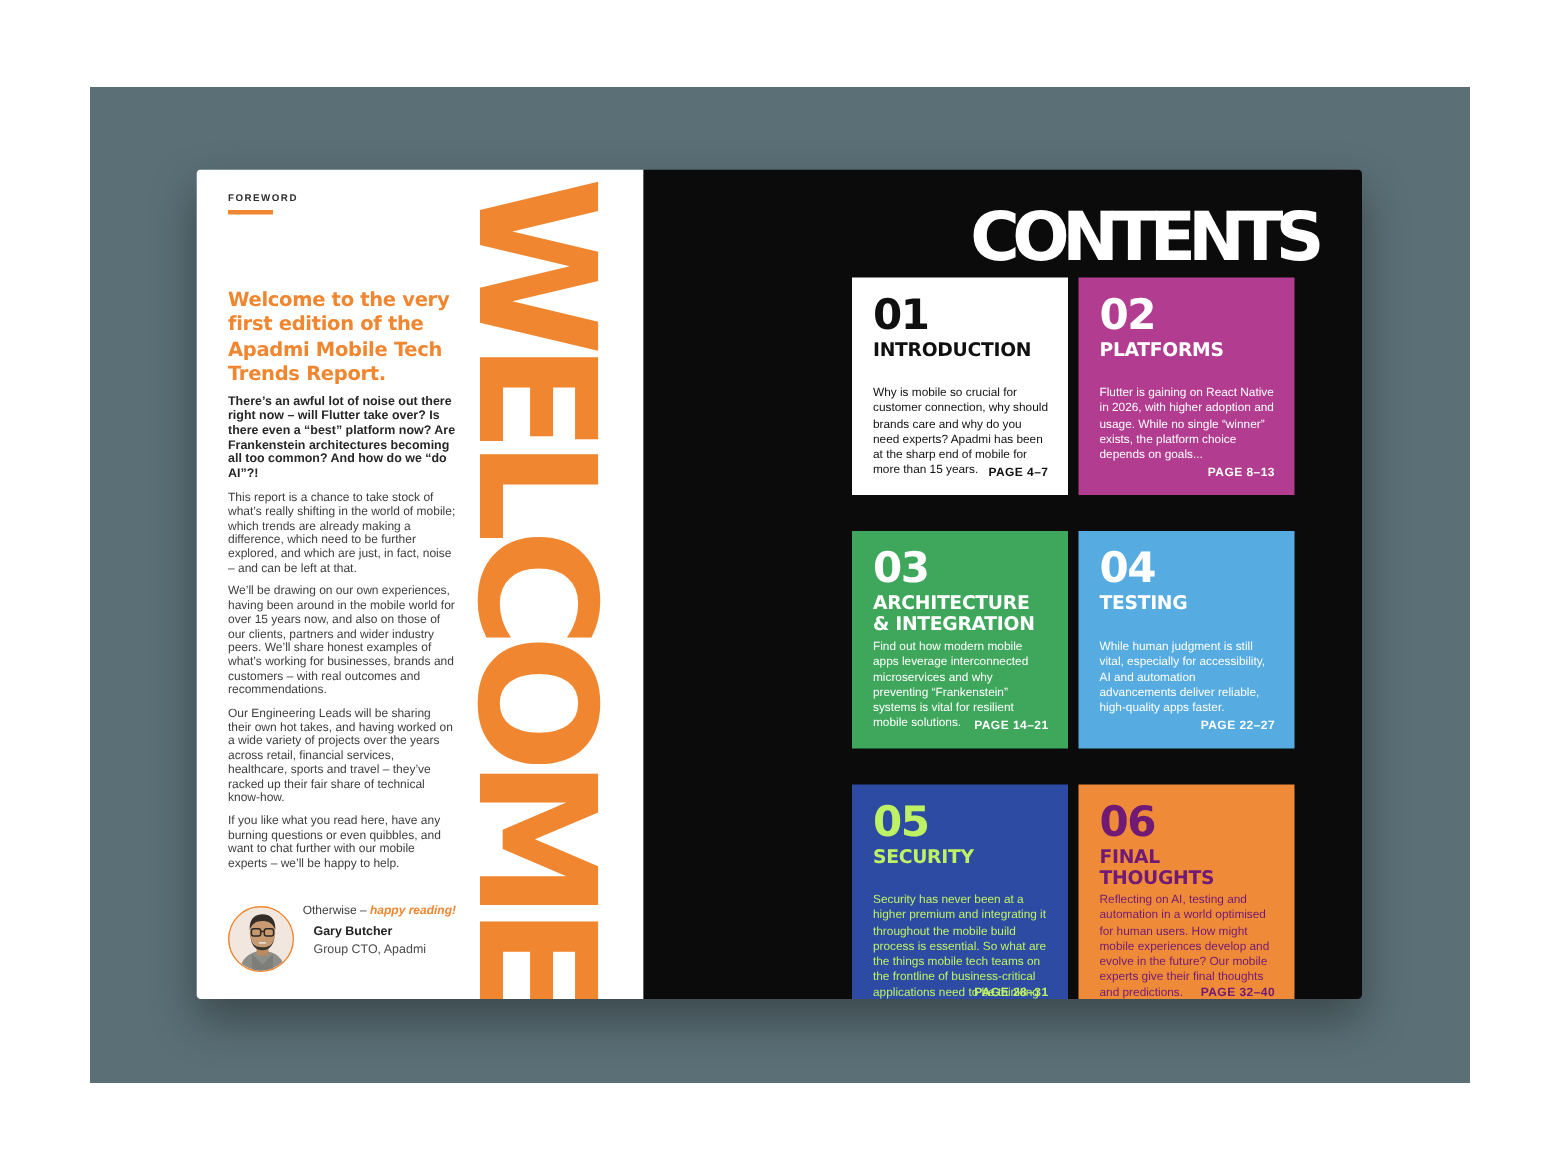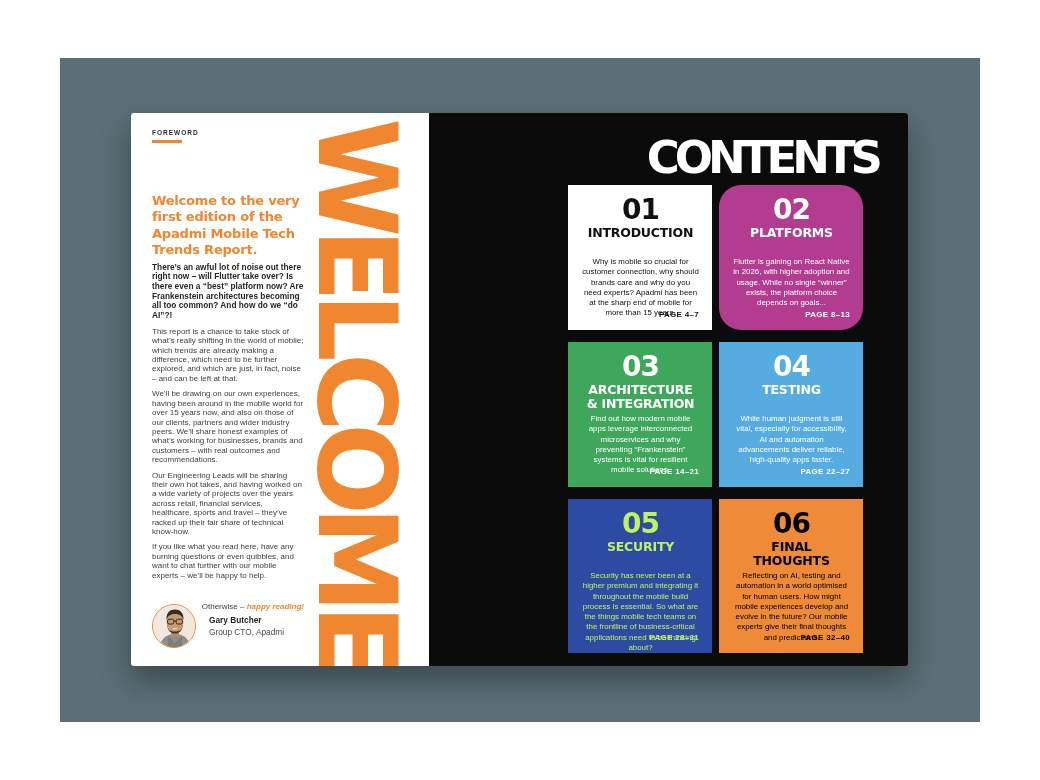--- a/index.html
+++ b/index.html
@@ -62,21 +62,21 @@
     position:relative;width:479px;height:553px;background:#0B0B0B;flex:none;
   }
   .contents-title{
     position:absolute;top:22px;right:30px;color:#ffffff;
     font-family:"DejaVu Sans",sans-serif;font-weight:800;
     font-size:45px;line-height:1;letter-spacing:-5px;
   }
   .grid{
     position:absolute;left:139px;top:72px;
     display:grid;grid-template-columns:144px 144px;
-    grid-template-rows:145px 145px 154px;gap:12px 7px;text-align:center;
+    grid-template-rows:145px 145px 154px;gap:24px 7px;
   }
   .card{
     position:relative;padding:13px 13px 11px 14px;box-sizing:border-box;
   }
   .card-number{
     font-family:"DejaVu Sans",sans-serif;font-weight:800;
     font-size:28px;line-height:23px;letter-spacing:-1px;
   }
   .card-title{
     margin-top:5px;min-height:28px;font-family:"DejaVu Sans",sans-serif;
@@ -157,21 +157,21 @@
 
       <div class="grid">
 
         <div class="card" style="background: rgb(255, 255, 255); color: rgb(16, 16, 16);">
           <div class="card-number">01</div>
           <div class="card-title">INTRODUCTION</div>
           <div class="card-body">Why is mobile so crucial for customer connection, why should brands care and why do you need experts? Apadmi has been at the sharp end of mobile for more than 15 years.</div>
           <div class="card-page">PAGE 4–7</div>
         </div>
 
-        <div class="card" style="background: rgb(178, 60, 143); color: rgb(255, 255, 255); border-radius: 22px;">
+        <div class="card" style="background: rgb(178, 60, 143); color: rgb(255, 255, 255);">
           <div class="card-number">02</div>
           <div class="card-title">PLATFORMS</div>
           <div class="card-body">Flutter is gaining on React Native in 2026, with higher adoption and usage. While no single “winner” exists, the platform choice depends on goals...</div>
           <div class="card-page">PAGE 8–13</div>
         </div>
 
         <div class="card" style="background: rgb(63, 167, 92); color: rgb(255, 255, 255);">
           <div class="card-number">03</div>
           <div class="card-title">ARCHITECTURE
 &amp; INTEGRATION</div>
@@ -186,21 +186,21 @@
           <div class="card-page">PAGE 22–27</div>
         </div>
 
         <div class="card" style="background: rgb(45, 75, 162); color: #bef264;">
           <div class="card-number">05</div>
           <div class="card-title">SECURITY</div>
           <div class="card-body">Security has never been at a higher premium and integrating it throughout the mobile build process is essential. So what are the things mobile tech teams on the frontline of business-critical applications need to be thinking about?</div>
           <div class="card-page">PAGE 28–31</div>
         </div>
 
-        <div class="card" style="background: rgb(239, 138, 56); color: #000000;">
+        <div class="card" style="background: rgb(239, 138, 56); color: #701a75;">
           <div class="card-number">06</div>
           <div class="card-title">FINAL THOUGHTS</div>
           <div class="card-body">Reflecting on AI, testing and automation in a world optimised for human users. How might mobile experiences develop and evolve in the future? Our mobile experts give their final thoughts and predictions.</div>
           <div class="card-page">PAGE 32–40</div>
         </div>
 
       </div>
     </div>
 
   </div>

